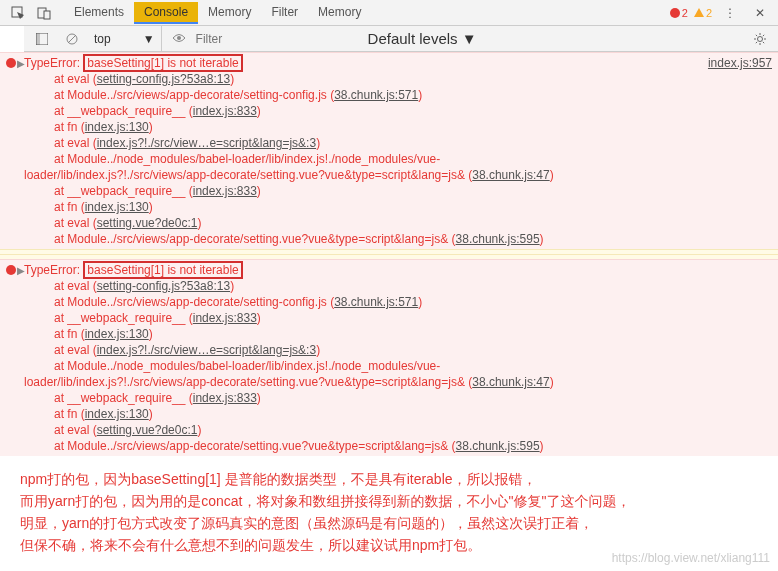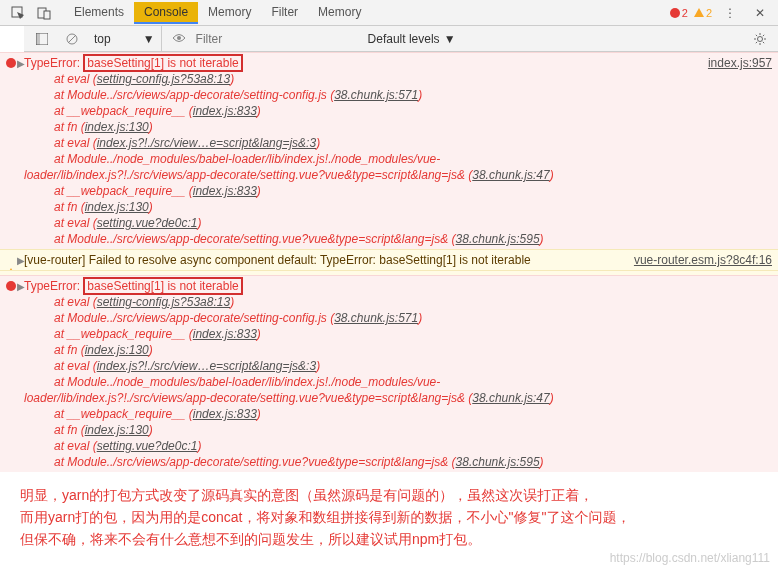--- a/index.html
+++ b/index.html
@@ -16,35 +16,35 @@
     .badge-warn { color: #f9a825; display: flex; align-items: center; gap: 2px; font-size: 11px; }
     .circle { width: 10px; height: 10px; border-radius: 50%; display: inline-block; }
     .circle.red { background: #e53935; }
     .triangle-y { width: 0; height: 0; border-left: 5px solid transparent; border-right: 5px solid transparent; border-bottom: 9px solid #f9a825; }
     
     .filterbar { display: flex; align-items: center; border-bottom: 1px solid #ccc; height: 26px; background: #f3f3f3; padding: 0 6px; gap: 6px; margin-left: 24px; }
     .filter-ctx { display: flex; align-items: center; gap: 4px; padding: 0 6px 0 4px; border-right: 1px solid #ccc; height: 100%; }
     .ctx-select { border: none; background: transparent; font-size: 12px; padding-right: 18px; margin-right: 10px; }
     .eye { color: #888; padding: 0 4px; }
     .filter-input { border: none; background: transparent; flex: 0 0 160px; font-size: 12px; outline: none; }
-    .levels { font-size: 12px; color: #333; padding: 0 6px; display: flex; align-items: center; gap: 4px; }
+    .levels { font-size: 15px; color: #333; padding: 0 6px; display: flex; align-items: center; gap: 4px; }
     .gear { color: #666; margin-left: auto; }
     
     .console { font-family: Consolas, "Courier New", monospace; font-size: 12px; line-height: 16px; }
     .msg { border-top: 1px solid #eee; padding: 2px 6px 2px 24px; position: relative; }
     .msg.error { background: #fdf0f0; border-top-color: #f8d7d7; }
     .msg.warn { background: #fffbe6; border-top-color: #f5e9b8; }
     .msg .marker { position: absolute; left: 6px; top: 3px; }
     .msg .arrow { position: absolute; left: 17px; top: 3px; color: #888; font-size: 10px; }
     .errtext { color: #e53935; margin-top: 8px; }
     .warntext { color: #5c3c00; }
     .src-link { float: right; color: #545454; text-decoration: underline; cursor: pointer; }
     .mono-link { text-decoration: underline; color: #545454; }
     .stack { padding-left: 30px; color: #e53935; }
-    .stack-line { white-space: pre; font-style: italic; }
+    .stack-line { white-space: pre; }
     .hl-box { border: 2px solid #d32f2f; padding: 0 2px; display: inline; }
     
     .annotation { padding: 12px 20px; color: #e53935; font-family: "Microsoft YaHei", sans-serif; font-size: 14px; line-height: 22px; }
     .annotation .line { display: block; }
     .watermark { position: absolute; right: 8px; bottom: 6px; color: #ccc; font-size: 12px; font-family: sans-serif; pointer-events: none; }
   </style>
 </head>
 <body>
 
 <div class="toolbar">
@@ -141,21 +141,20 @@
         <div class="stack-line"><span>at fn (</span><span class="mono-link">index.js:130</span><span>)</span></div>
         <div class="stack-line"><span>at eval (</span><span class="mono-link">setting.vue?de0c:1</span><span>)</span></div>
         <div class="stack-line"><span>at Module../src/views/app-decorate/setting.vue?vue&amp;type=script&amp;lang=js&amp; (</span><span class="mono-link">38.chunk.js:595</span><span>)</span></div>
       </div>
   </div>
 
   <div class="msg warn">
     <span class="marker"><span class="triangle-y"></span></span>
     <span class="arrow">▶</span>
     <span class="src-link">vue-router.esm.js?8c4f:16</span>
-    <span class="warntext">[vue-router] Failed to resolve async component default: TypeError: baseSetting[1] is not iterable</span>
   </div>
 
   <div class="msg warn">
     <span class="marker"><span class="triangle-y"></span></span>
     <span class="src-link">vue-router.esm.js?8c4f:16</span>
   </div>
 
   <div class="msg error">
     <span class="marker"><span class="circle red"></span></span>
     <span class="arrow">▶</span>
@@ -173,18 +172,19 @@
         <div class="stack-line" style="margin-left: -30px;"><span>loader/lib/index.js?!./src/views/app-decorate/setting.vue?vue&amp;type=script&amp;lang=js&amp; (</span><span class="mono-link">38.chunk.js:47</span><span>)</span></div>
         <div class="stack-line"><span>at __webpack_require__ (</span><span class="mono-link">index.js:833</span><span>)</span></div>
         <div class="stack-line"><span>at fn (</span><span class="mono-link">index.js:130</span><span>)</span></div>
         <div class="stack-line"><span>at eval (</span><span class="mono-link">setting.vue?de0c:1</span><span>)</span></div>
         <div class="stack-line"><span>at Module../src/views/app-decorate/setting.vue?vue&amp;type=script&amp;lang=js&amp; (</span><span class="mono-link">38.chunk.js:595</span><span>)</span></div>
       </div>
   </div>
 </div>
 
 <div class="annotation">
+  <span class="line">npm打的包，因为baseSetting[1] 是普能的数据类型，不是具有iterable，所以报错，</span>
+  <span class="line">而用yarn打的包，因为用的是concat，将对象和数组拼接得到新的数据，不小心"修复"了这个问题，</span>
   <span class="line">明显，yarn的打包方式改变了源码真实的意图（虽然源码是有问题的），虽然这次误打正着，</span>
-  <span class="line">而用yarn打的包，因为用的是concat，将对象和数组拼接得到新的数据，不小心"修复"了这个问题，</span>
   <span class="line">但保不确，将来不会有什么意想不到的问题发生，所以建议试用npm打包。</span>
 </div>
 
-<div class="watermark">https://blog.csdn.net/xliang111</div>
+<div class="watermark">https://blog.view.net/xliang111</div>
 
 </body></html>

